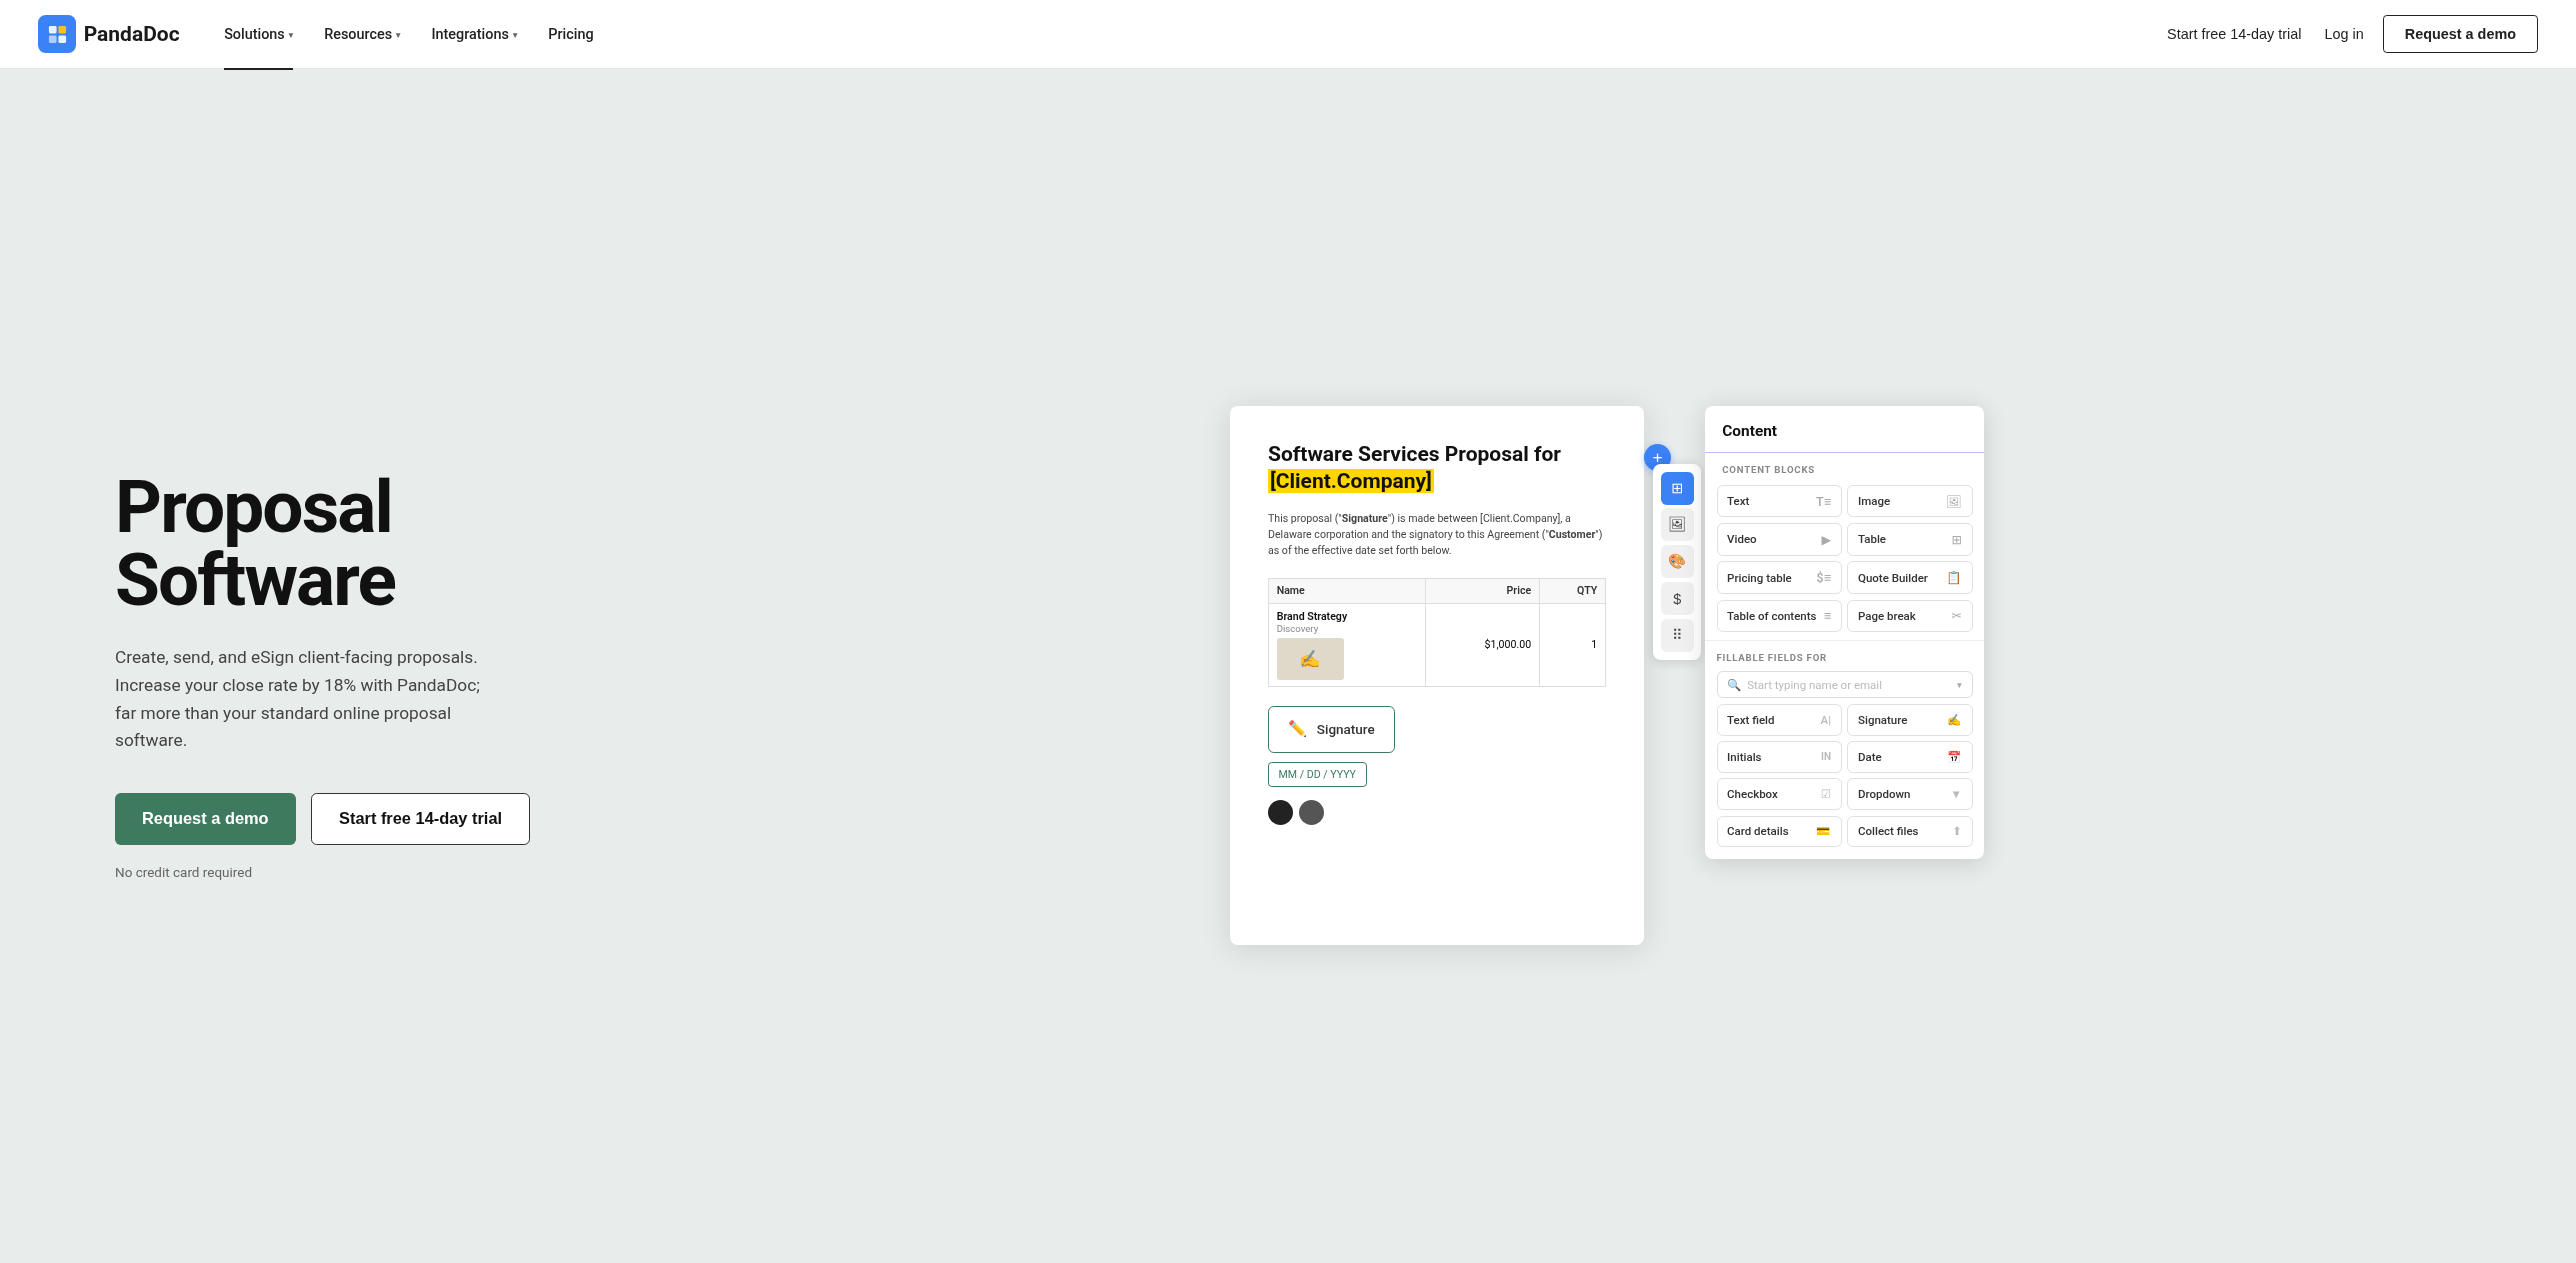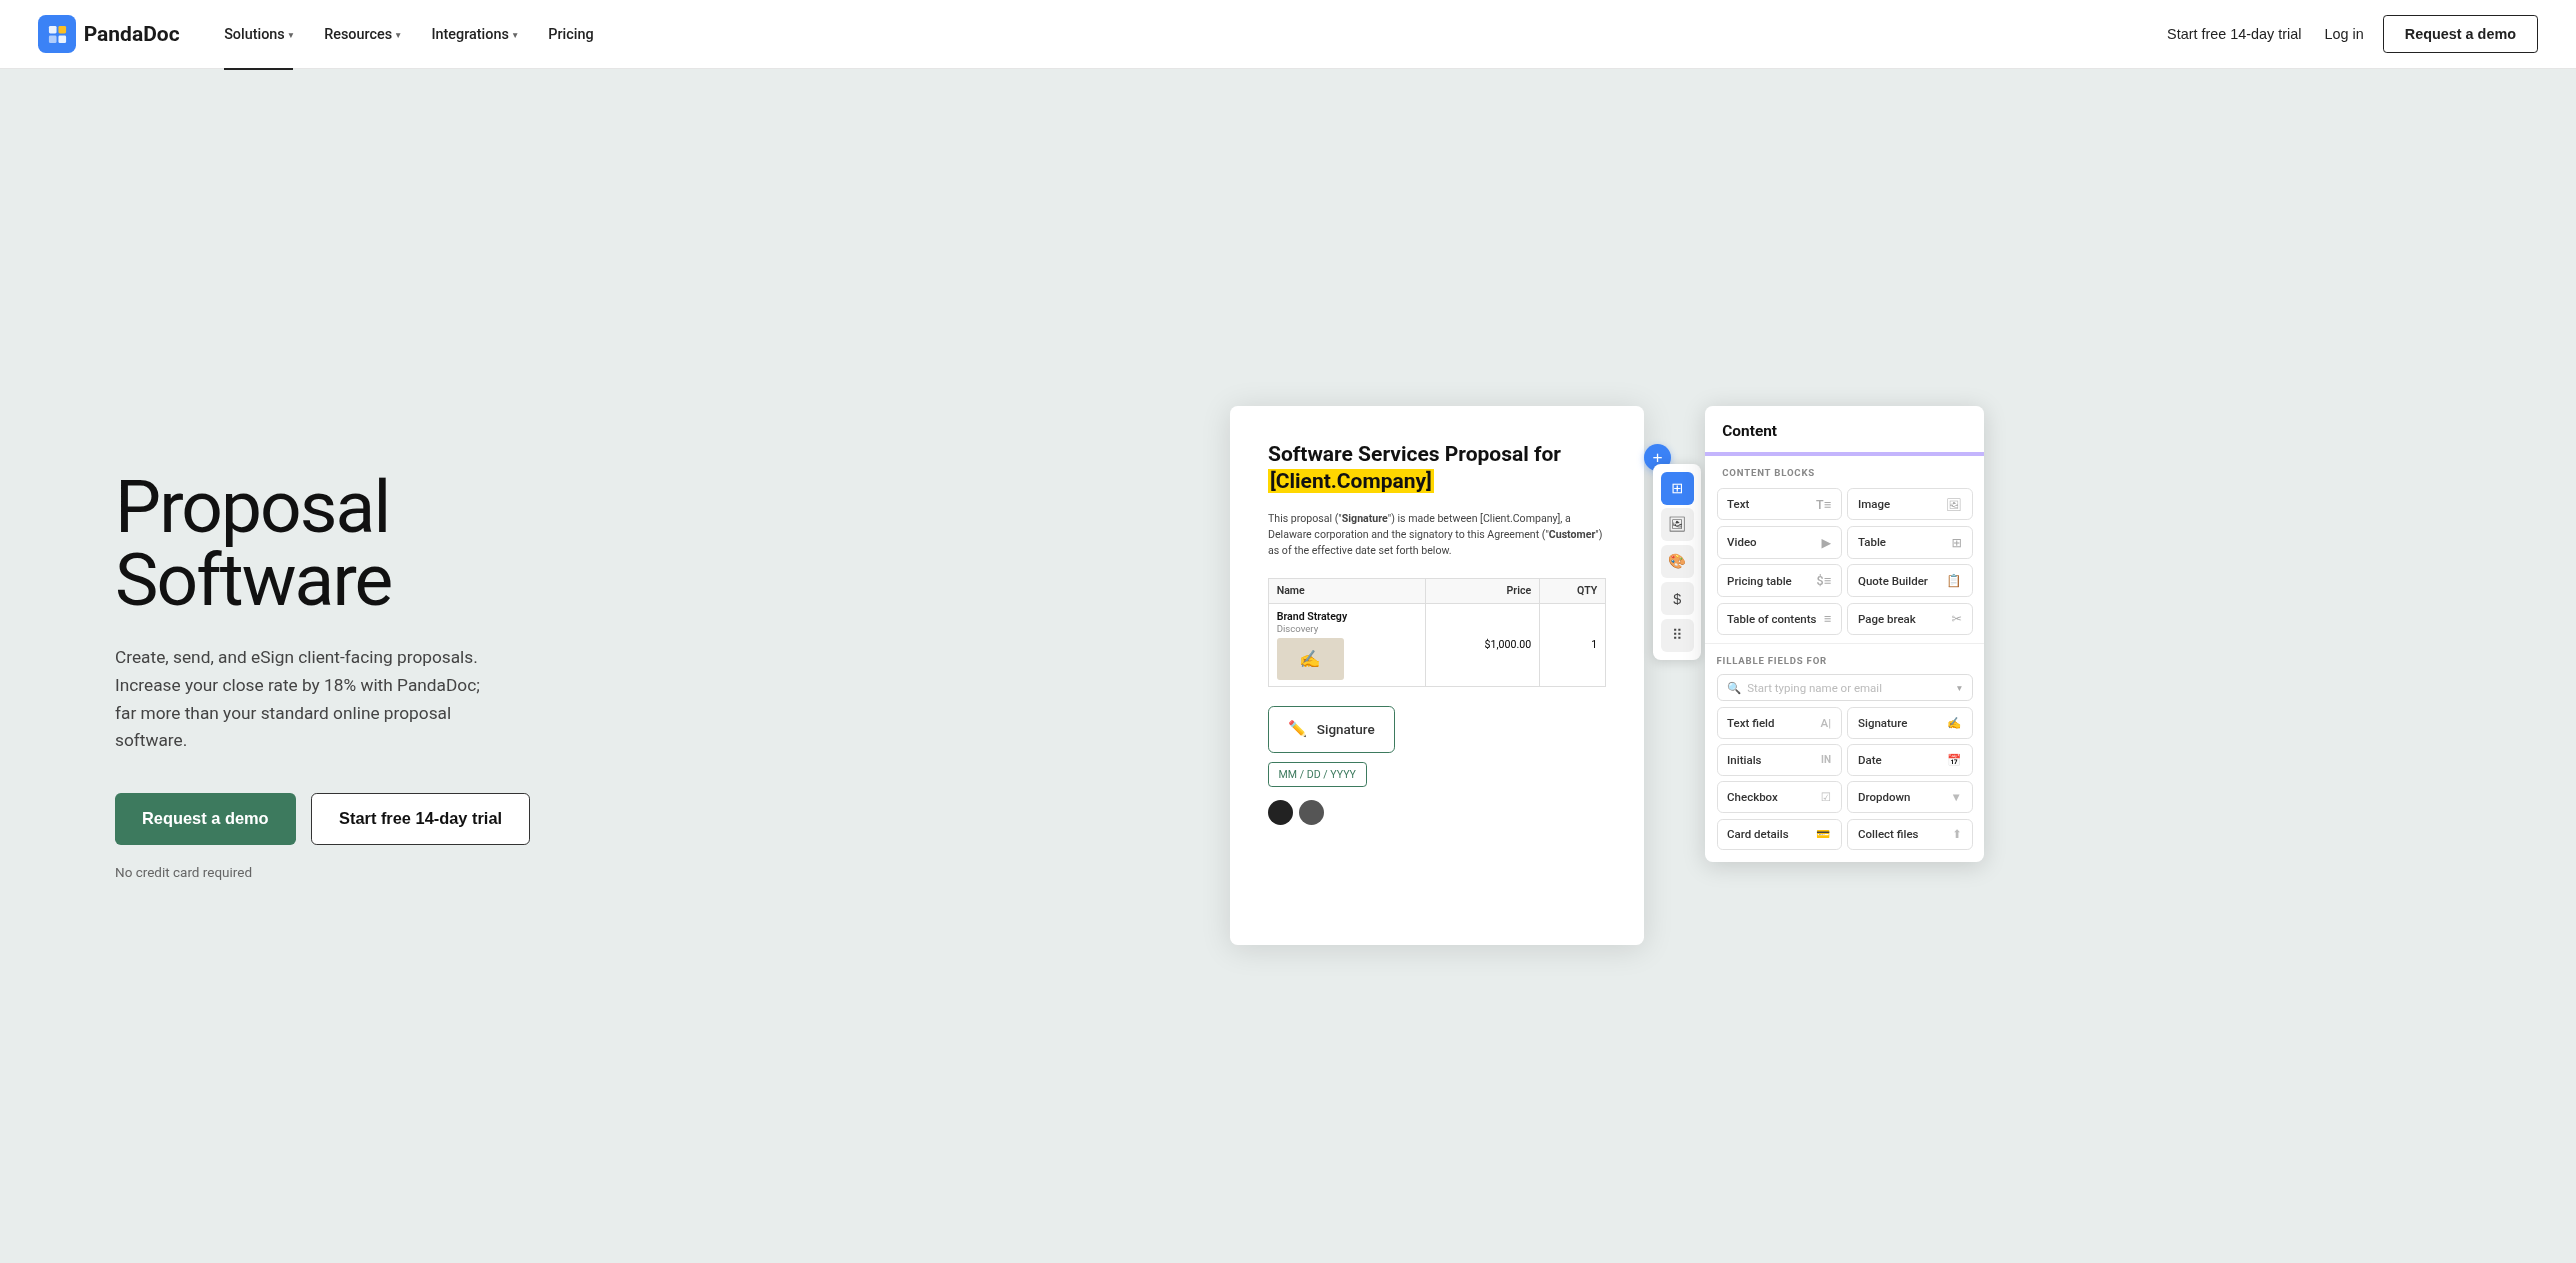--- a/index.html
+++ b/index.html
@@ -115,21 +115,21 @@
       padding: 77px 115px 58px 115px;
       gap: 58px;
       min-height: calc(100vh - 69px);
     }
     .hero-left {
       flex: 0 0 442px;
       max-width: 442px;
     }
     .hero-title {
       font-size: 73px;
-      font-weight: 400;
+      font-weight: 700;
       color: #111;
       line-height: 1.0;
       margin-bottom: 27px;
       letter-spacing: -1.9px;
     }
     .hero-subtitle {
       font-size: 17.3px;
       color: #444;
       line-height: 1.6;
       margin-bottom: 38px;
@@ -325,21 +325,21 @@
       top: 0;
       width: 279px;
       background: #fff;
       border-radius: 7.7px;
       box-shadow: 0 3.8px 23px rgba(0,0,0,0.15);
       padding: 0;
       overflow: hidden;
     }
     .panel-header {
       padding: 15.4px 17.3px 11.5px;
-      border-bottom: 4px solid #c4b5fd;
+      border-bottom: 1px solid #c4b5fd;
     }
     .panel-title {
       font-size: 15.4px;
       font-weight: 700;
       color: #111;
     }
     .section-label {
       font-size: 9.6px;
       font-weight: 700;
       color: #888;

